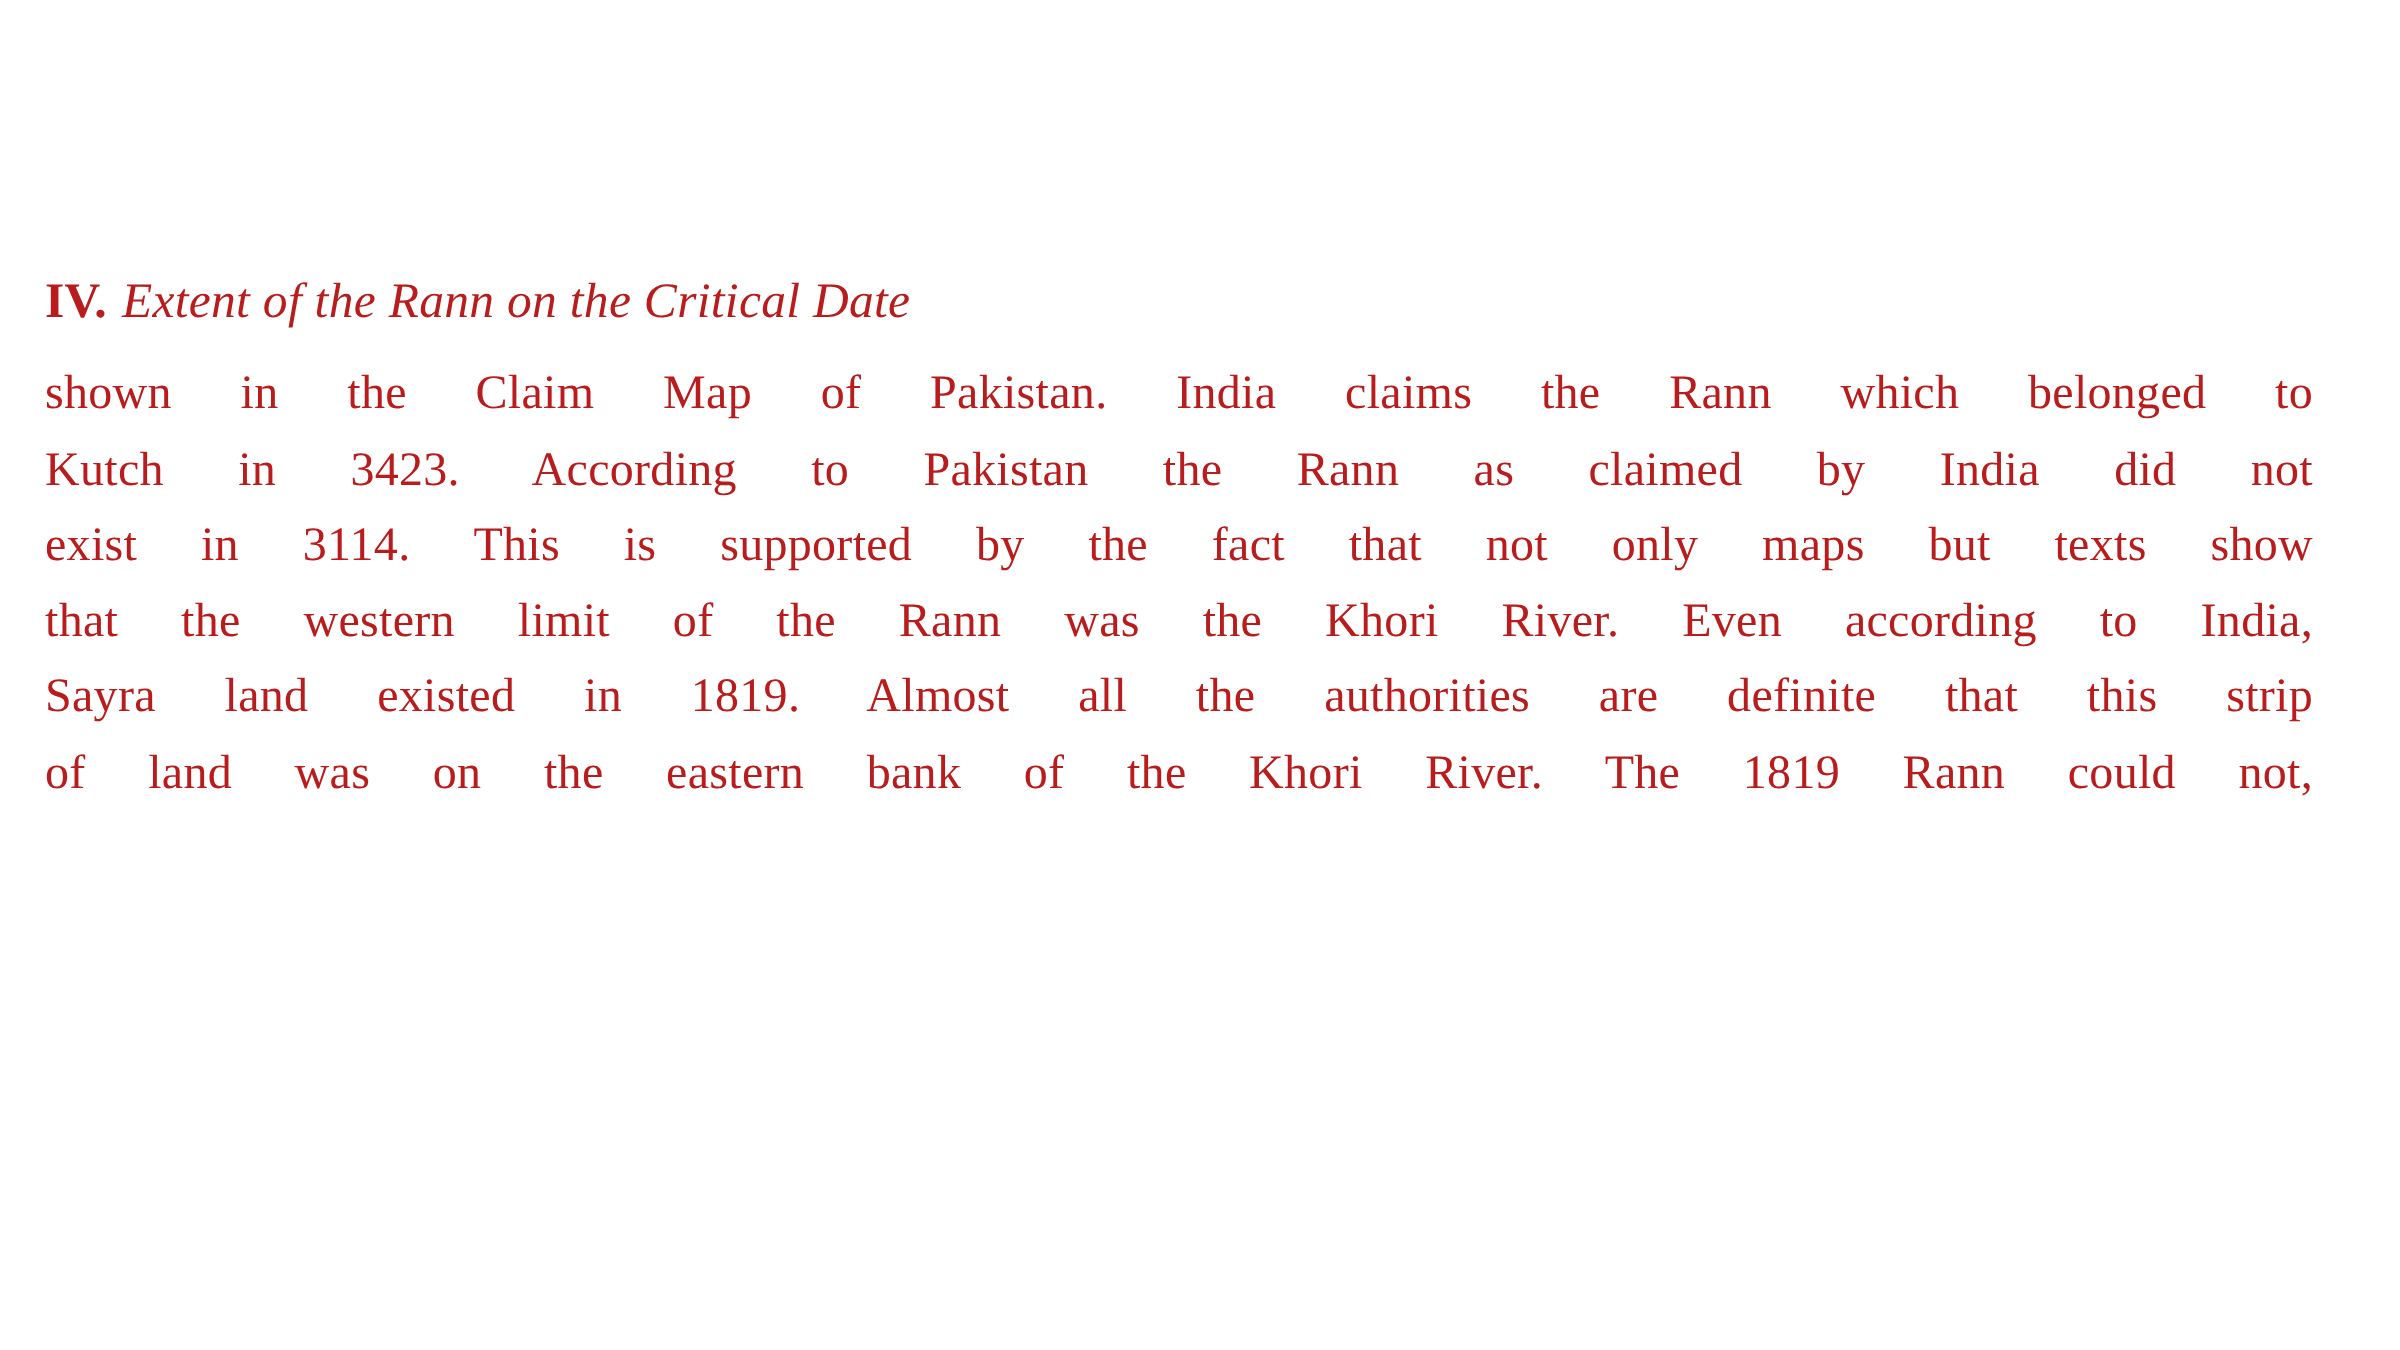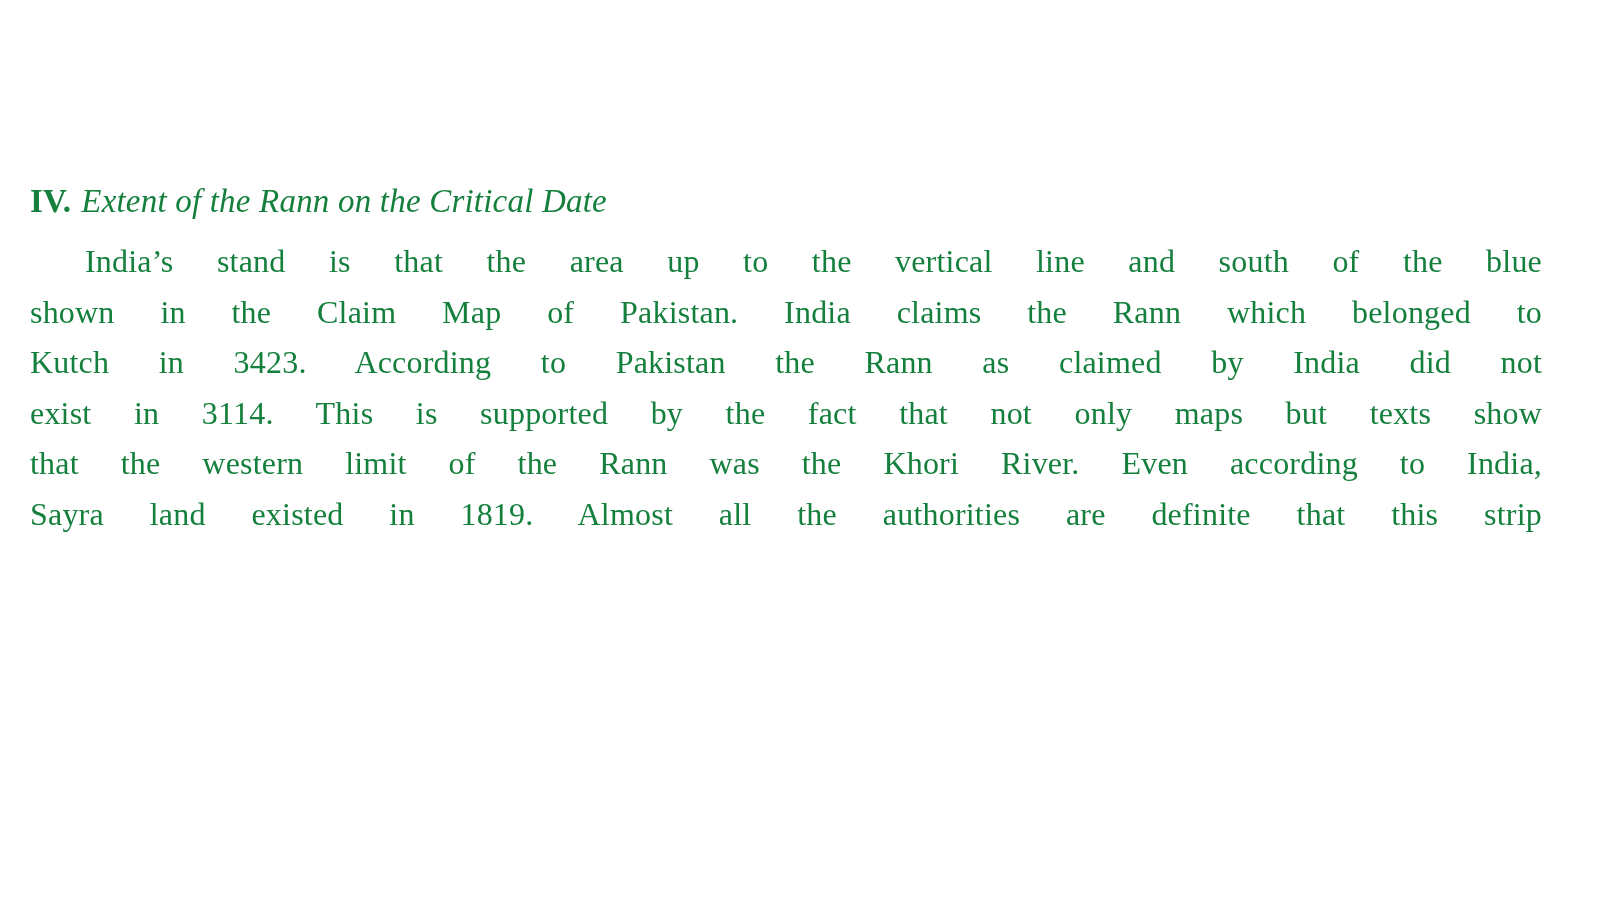--- a/index.html
+++ b/index.html
@@ -7,21 +7,21 @@
     padding: 0;
     background: #ffffff;
   }
   .page {
     position: relative;
     width: 1600px;
     height: 900px;
     background: #ffffff;
     overflow: hidden;
     font-family: "Liberation Serif", "DejaVu Serif", serif;
-    color: #15803d;
+    color: #b91c1c;
   }
   .text-block {
     position: absolute;
     left: 30px;
     top: 176px;
     width: 1512px;
   }
   .heading {
     font-size: 33px;
     line-height: 50px;
@@ -58,21 +58,21 @@
 </style>
 </head>
 <body>
 
 <div class="page">
   <div class="text-block">
     <h2 class="heading">
       <span class="section-number">IV.</span><span class="section-title">Extent of the Rann on the Critical Date</span>
     </h2>
     <div class="para">
-        <div class="line first">India’s stand is that the area up to the vertical line and south of the blue</div>
         <div class="line">shown in the Claim Map of Pakistan. India claims the Rann which belonged to</div>
         <div class="line">Kutch in 3423. According to Pakistan the Rann as claimed by India did not</div>
         <div class="line">exist in 3114. This is supported by the fact that not only maps but texts show</div>
         <div class="line">that the western limit of the Rann was the Khori River. Even according to India,</div>
         <div class="line">Sayra land existed in 1819. Almost all the authorities are definite that this strip</div>
+        <div class="line">of land was on the eastern bank of the Khori River. The 1819 Rann could not,</div>
       </div>
   </div>
 </div>
 
 </body></html>

